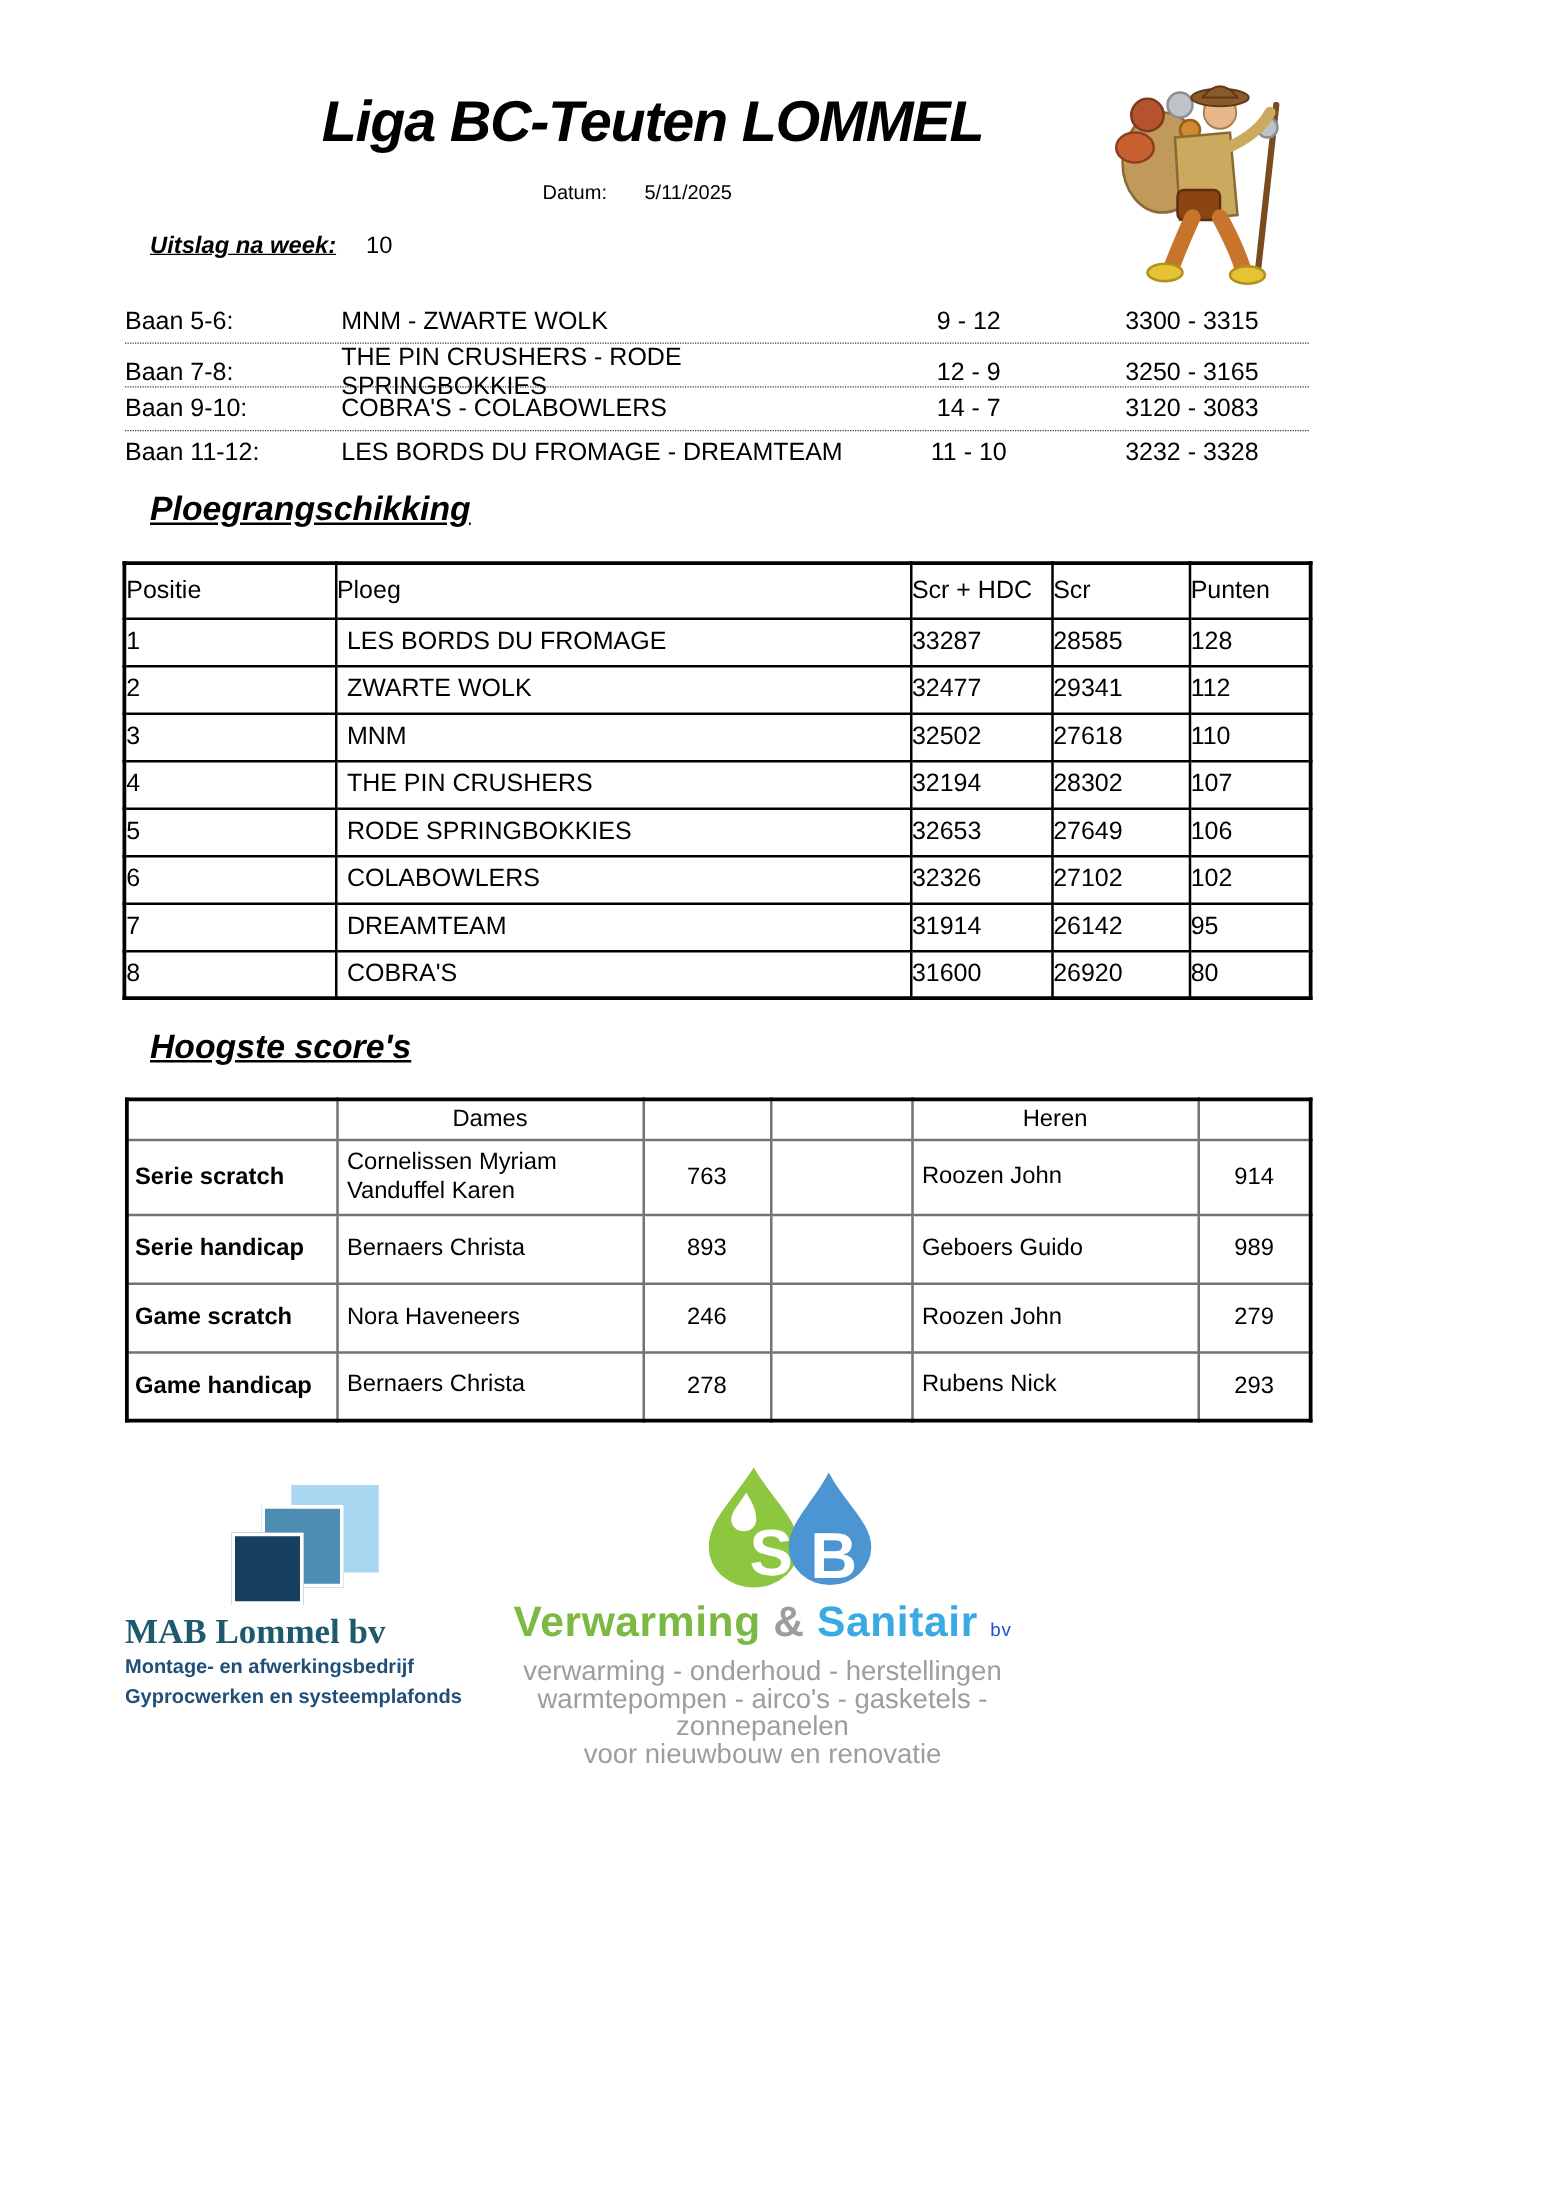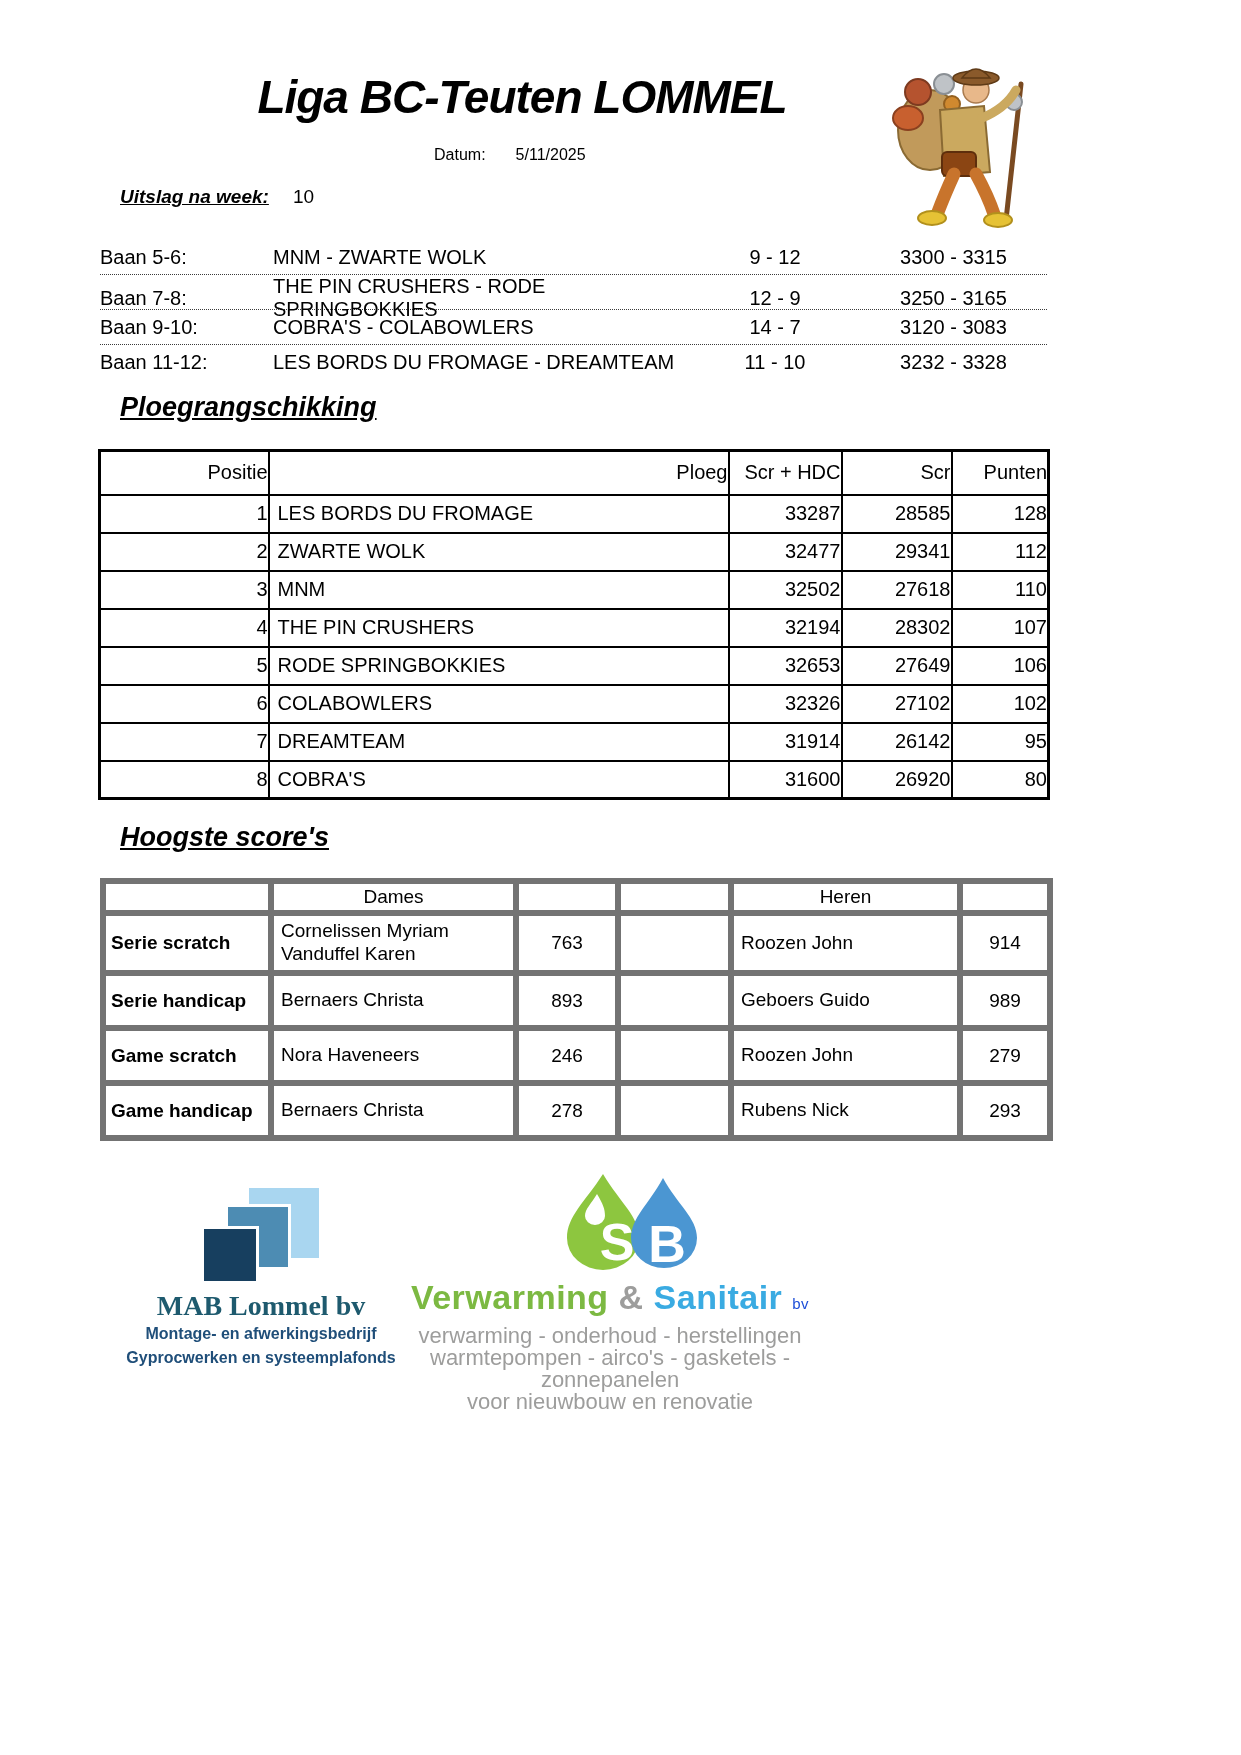--- a/index.html
+++ b/index.html
@@ -17,33 +17,33 @@
   .sec-title { position:absolute; left:120px; font-size:27px; font-weight:bold; font-style:italic; text-decoration:underline; }
 
   
   .results { position:absolute; left:100px; top:240px; width:947px; font-size:20px; }
   .results .rrow { display:grid; grid-template-columns:173px 417px 170px 187px; height:34px; align-items:center; }
   .results .rrow:not(:last-child) { border-bottom:1.5px dotted #3a3a3a; }
   .results .score, .results .pins { text-align:center; }
 
   
   table.rank { position:absolute; left:98px; top:449px; border-collapse:collapse; font-size:20px; border:3px solid #000; table-layout:fixed; }
-  table.rank td, table.rank th { border:2px solid #000; padding:0; text-align:right; font-weight:normal; overflow:hidden; white-space:nowrap; }
+  table.rank td, table.rank th { border:2px solid #000; padding:0; text-align:left; font-weight:normal; overflow:hidden; white-space:nowrap; }
   table.rank tr { height:38px; }
   table.rank tr.hdr { height:44px; }
   table.rank td.ploeg { text-align:left; padding-left:8px; }
 
   
   table.hs { position:absolute; left:100px; top:878px; border-collapse:collapse; font-size:19px; border:3px solid #000; table-layout:fixed; }
-  table.hs td, table.hs th { border:6px solid #737373; padding:0; text-align:center; font-weight:normal; overflow:hidden; }
+  table.hs td, table.hs th { border:2px solid #737373; padding:0; text-align:center; font-weight:normal; overflow:hidden; }
   table.hs td.cat { font-weight:bold; text-align:left; padding-left:5px; }
   table.hs td.name { text-align:left; padding-left:7px; line-height:1.2; }
 
   
-  .mab { position:absolute; left:116px; top:1188px; width:290px; text-align:center; }
+  .mab { position:absolute; left:100px; top:1188px; width:290px; text-align:left; }
   .mab-squares { position:relative; width:120px; height:98px; margin:0 auto; }
   .mab-squares .sq { position:absolute; }
   .mab-name { font-family:"Liberation Serif", serif; font-weight:bold; font-size:28px; margin-top:4px; }
   .mab-sub { font-size:16px; font-weight:bold; line-height:24px; }
 
   
   .sb { position:absolute; left:390px; top:1172px; width:440px; text-align:center; }
   .sb-name { font-size:34px; font-weight:bold; letter-spacing:0.5px; margin-top:2px; }
   .sb-name .bv { font-size:15px; font-weight:normal; }
   .sb-tags { font-size:22px; line-height:22px; margin-top:8px; }

